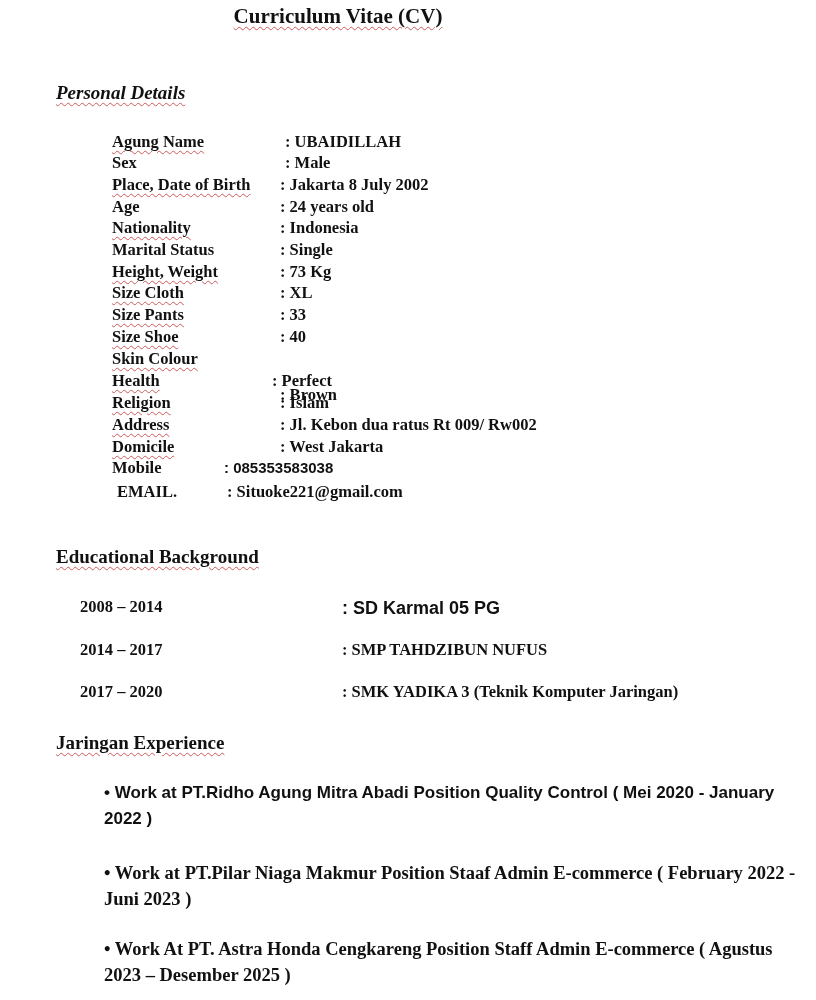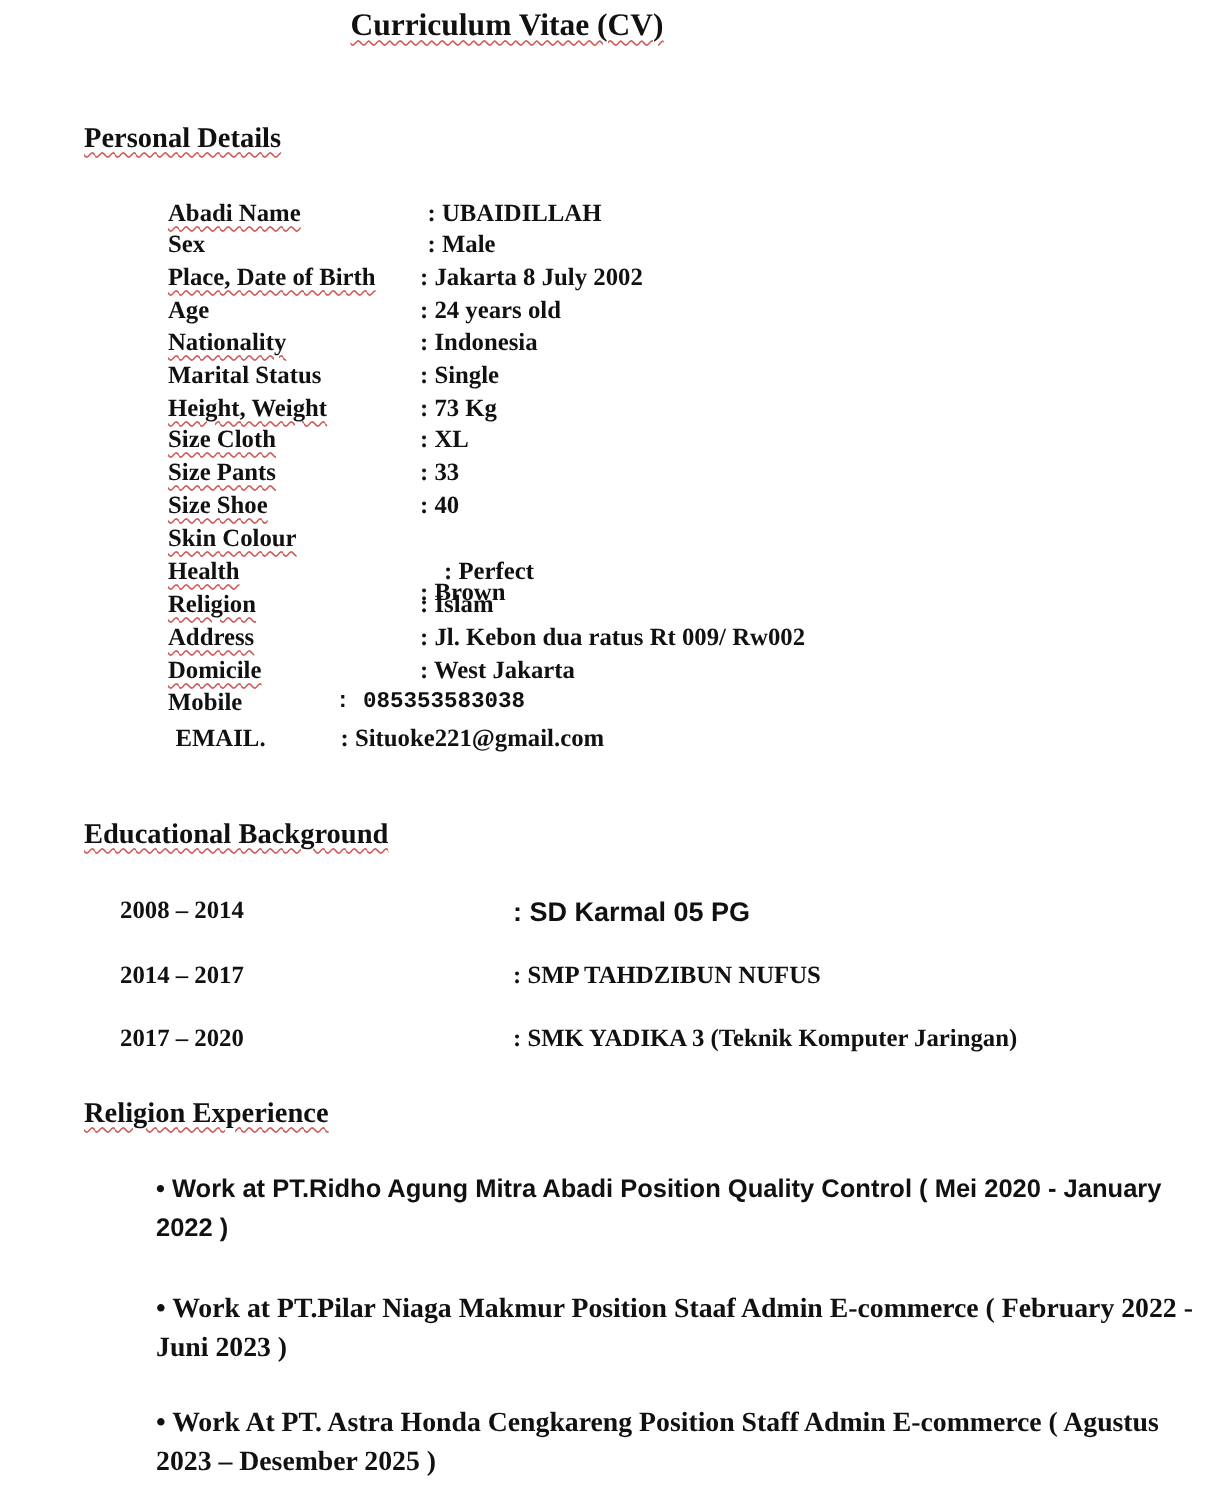--- a/index.html
+++ b/index.html
@@ -12,25 +12,25 @@
   .val { position:absolute; }
   .sans { font-family:"Liberation Sans", sans-serif; }
   .edu { position:absolute; font-weight:bold; font-size:16.5px; white-space:nowrap; }
   .work { position:absolute; left:56px; width:710px; font-size:18.5px; line-height:26px; font-weight:bold;margin-left:48px; }
 </style>
 </head>
 <body>
 
 <div class="title sq">Curriculum Vitae (CV)</div>
 
-<div class="h sq" style="top:82px;">Personal Details</div>
+<div class="h sq" style="top:82px;font-style:italic;">Personal Details</div>
 
 <div>
   <div class="row" style="left:112px;top:132px;">
-      <span class="lbl sq">Abadi Name</span>
+      <span class="lbl sq">Agung Name</span>
       <span class="val" style="left:173px;">: UBAIDILLAH</span>
     </div>
   <div class="row" style="left:112px;top:153px;">
       <span class="lbl">Sex</span>
       <span class="val" style="left:173px;">: Male</span>
     </div>
   <div class="row" style="left:112px;top:175px;">
       <span class="lbl sq">Place, Date of Birth</span>
       <span class="val" style="left:168px;">: Jakarta 8 July 2002</span>
     </div>
@@ -61,54 +61,54 @@
   <div class="row" style="left:112px;top:327px;">
       <span class="lbl sq">Size Shoe</span>
       <span class="val" style="left:168px;">: 40</span>
     </div>
   <div class="row" style="left:112px;top:349px;">
       <span class="lbl sq">Skin Colour</span>
       <span class="val" style="left:168px;margin-top:36px;">: Brown</span>
     </div>
   <div class="row" style="left:112px;top:371px;">
       <span class="lbl sq">Health</span>
-      <span class="val" style="left:184px;">: Perfect</span>
+      <span class="val" style="left:160px;">: Perfect</span>
     </div>
   <div class="row" style="left:112px;top:393px;">
       <span class="lbl sq">Religion</span>
       <span class="val" style="left:168px;">: Islam</span>
     </div>
   <div class="row" style="left:112px;top:415px;">
       <span class="lbl sq">Address</span>
       <span class="val" style="left:168px;">: Jl. Kebon dua ratus Rt 009/ Rw002</span>
     </div>
   <div class="row" style="left:112px;top:437px;">
       <span class="lbl sq">Domicile</span>
       <span class="val" style="left:168px;">: West Jakarta</span>
     </div>
   <div class="row" style="left:112px;top:458px;">
       <span class="lbl">Mobile</span>
-      <span class="val sans" style="left:112px;font-size:15px;top:1px;font-family:Liberation Mono, monospace;">: 085353583038</span>
+      <span class="val sans" style="left:112px;font-size:15px;top:1px;">: 085353583038</span>
     </div>
   <div class="row" style="left:117px;top:482px;">
       <span class="lbl">EMAIL.</span>
       <span class="val" style="left:110px;">: Situoke221@gmail.com</span>
     </div>
 </div>
 
 <div class="h sq" style="top:546px;">Educational Background</div>
 
 <div>
   <div class="edu" style="left:80px;top:597px;">2008 – 2014</div>
   <div class="edu sans" style="left:342px;top:598px;font-size:18px;">: SD Karmal 05 PG</div>
   <div class="edu" style="left:80px;top:640px;">2014 – 2017</div>
   <div class="edu" style="left:342px;top:640px;">: SMP TAHDZIBUN NUFUS</div>
   <div class="edu" style="left:80px;top:682px;">2017 – 2020</div>
   <div class="edu" style="left:342px;top:682px;">: SMK YADIKA 3 (Teknik Komputer Jaringan)</div>
 </div>
 
-<div class="h sq" style="top:732px;">Religion Experience</div>
+<div class="h sq" style="top:732px;">Jaringan Experience</div>
 
 <div>
   <div class="work sans" style="top:780px;font-size:17px;">• Work at  PT.Ridho Agung Mitra Abadi Position Quality Control ( Mei 2020 - January 2022 )</div>
   <div class="work" style="top:860px;">• Work at PT.Pilar Niaga Makmur Position  Staaf  Admin E-commerce  ( February 2022 -  Juni 2023 )</div>
   <div class="work" style="top:936px;">• Work At PT. Astra Honda Cengkareng  Position Staff Admin E-commerce (  Agustus 2023 – Desember 2025 )</div>
 </div>
 
 </body></html>

